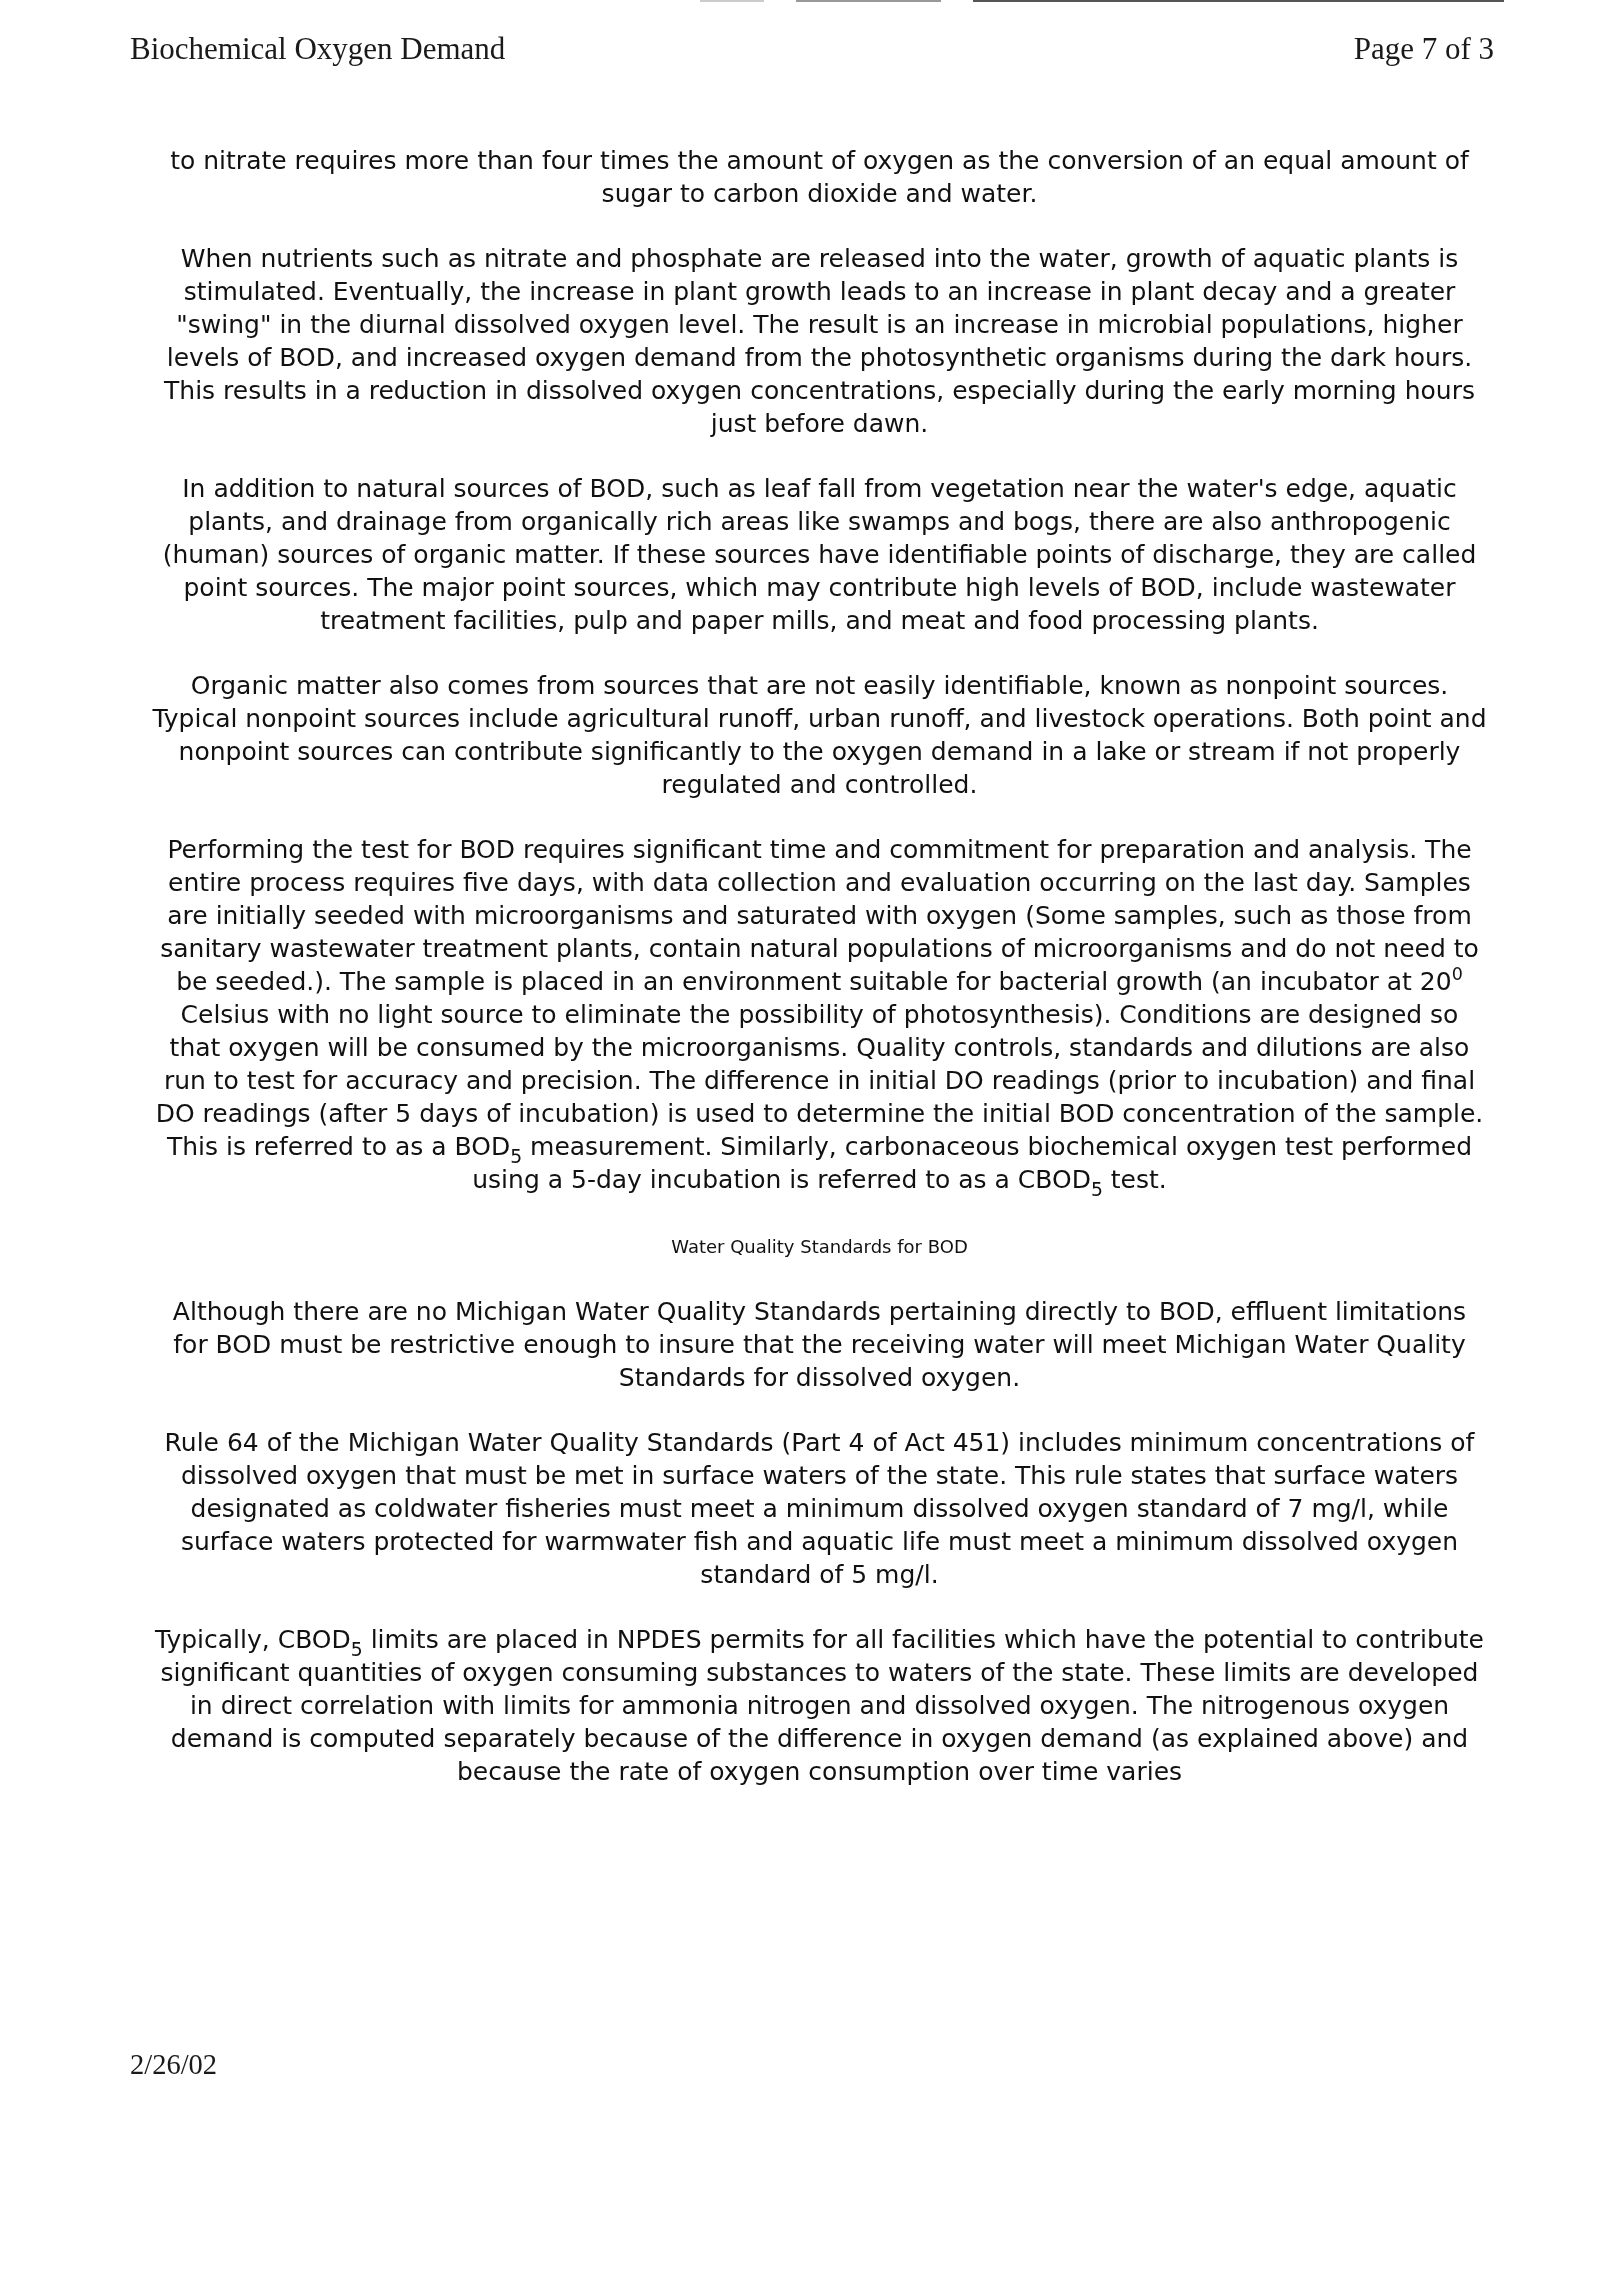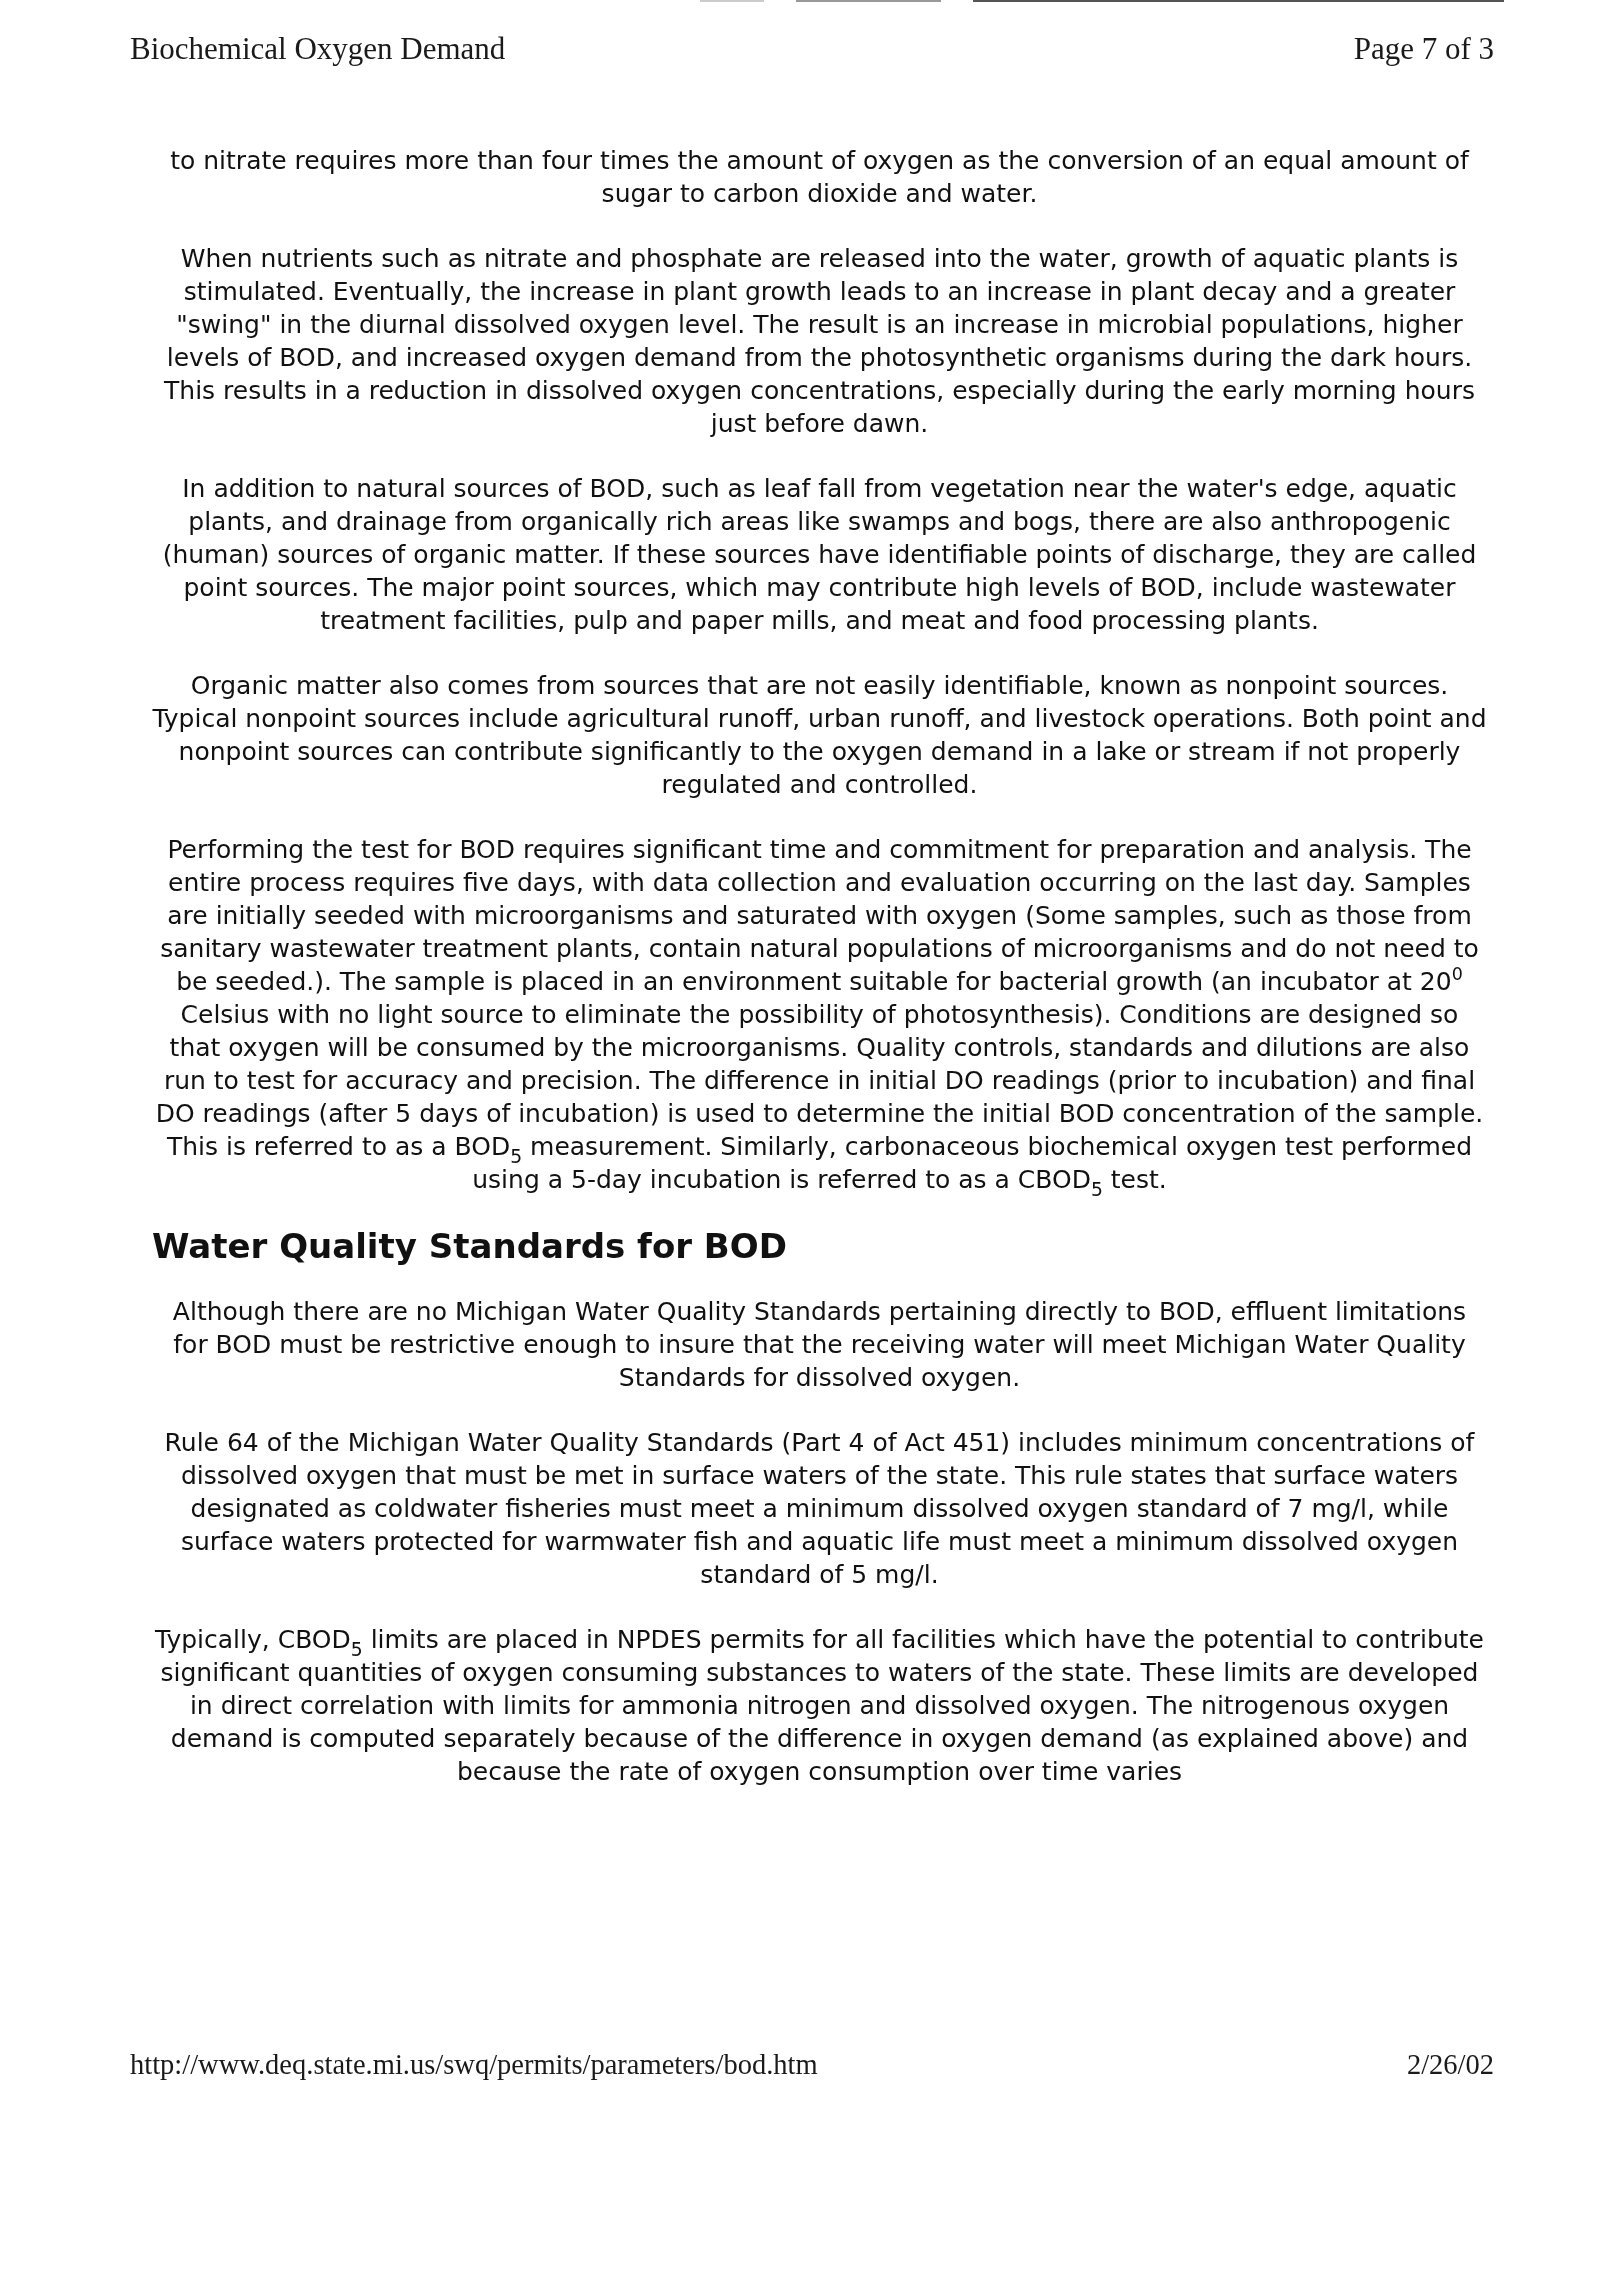--- a/index.html
+++ b/index.html
@@ -3,21 +3,21 @@
 <meta charset="utf-8">
 <style>
   html, body { margin: 0; padding: 0; background: #ffffff; }
   body { width: 1617px; height: 2273px; position: relative; overflow: hidden; color: #111; }
   .scanline { position: absolute; top: 0; left: 700px; width: 804px; height: 1.9px; background: linear-gradient(to right, #ccc 0 8%, transparent 8% 12%, #999 12% 30%, transparent 30% 34%, #555 34% 100%); }
   .header, .footer { position: absolute; left: 130px; right: 123px; font-family: "Liberation Serif", serif; color: #1a1a1a; display: flex; justify-content: space-between; }
   .header { top: 31px; font-size: 31px; align-items: center; }
   .footer { top: 2049px; font-size: 28.5px; }
   .content { position: absolute; left: 152px; width: 1335px; top: 144px; font-family: "DejaVu Sans", sans-serif; font-size: 25px; line-height: 33px; }
   .para { margin: 0 0 32px 0; white-space: normal; text-align: center; }
-  .heading { font-weight: bold; margin: 0 0 32px 0; font-size: 34px; }
+  .heading { font-weight: normal; margin: 0 0 32px 0; font-size: 18px; text-align: center; }
   sub { font-size: 0.75em; vertical-align: -0.45em; line-height: 0; }
   sup { font-size: 0.7em; vertical-align: 0.55em; line-height: 0; }
   .p-lab { margin-bottom: 34px; margin-top: 19px; }
 </style>
 </head>
 <body>
 
 <div class="scanline"></div>
 
 <div class="header">
@@ -31,16 +31,15 @@
   <p class="para">In addition to natural sources of BOD, such as leaf fall from vegetation near the water's edge, aquatic plants, and drainage from organically rich areas like swamps and bogs, there are also anthropogenic (human) sources of organic matter. If these sources have identifiable points of discharge, they are called point sources. The major point sources, which may contribute high levels of BOD, include wastewater treatment facilities, pulp and paper mills, and meat and food processing plants.</p>
   <p class="para">Organic matter also comes from sources that are not easily identifiable, known as nonpoint sources. Typical nonpoint sources include agricultural runoff, urban runoff, and livestock operations. Both point and nonpoint sources can contribute significantly to the oxygen demand in a lake or stream if not properly regulated and controlled.</p>
   <p class="para p-lab"><span>Performing the test for BOD requires significant time and commitment for preparation and analysis. The entire process requires five days, with data collection and evaluation occurring on the last day. Samples are initially seeded with microorganisms and saturated with oxygen (Some samples, such as those from sanitary wastewater treatment plants, contain natural populations of microorganisms and do not need to be seeded.). The sample is placed in an environment suitable for bacterial growth (an incubator at 20</span><sup>0</sup><span> Celsius with no light source to eliminate the possibility of photosynthesis). Conditions are designed so that oxygen will be consumed by the microorganisms. Quality controls, standards and dilutions are also run to test for accuracy and precision. The difference in initial DO readings (prior to incubation) and final DO readings (after 5 days of incubation) is used to determine the initial BOD concentration of the sample. This is referred to as a BOD</span><sub>5</sub><span> measurement. Similarly,  carbonaceous biochemical oxygen test performed using a 5-day incubation is referred to as a CBOD</span><sub>5</sub><span> test.</span></p>
   <h2 class="heading">Water Quality Standards for BOD</h2>
   <p class="para">Although there are no Michigan Water Quality Standards pertaining directly to BOD, effluent limitations for BOD must be restrictive enough to insure that the receiving water will meet Michigan Water Quality Standards for dissolved oxygen.</p>
   <p class="para">Rule 64 of the Michigan Water Quality Standards (Part 4 of Act 451) includes minimum concentrations of dissolved oxygen that must be met in surface waters of the state. This rule states that surface waters designated as coldwater fisheries must meet a minimum dissolved oxygen standard of 7 mg/l, while surface waters protected for warmwater fish and aquatic life must meet a minimum dissolved oxygen standard of 5 mg/l.</p>
   <p class="para"><span>Typically, CBOD</span><sub>5</sub><span> limits are placed in NPDES permits for all facilities which have the potential to contribute significant quantities of oxygen consuming substances to waters of the state. These limits are developed in direct correlation with limits for ammonia nitrogen and dissolved oxygen. The nitrogenous oxygen demand is computed separately because of the difference in oxygen demand (as explained above) and because the rate of oxygen consumption over time varies</span></p>
 </div>
 
 <div class="footer">
-  <span>http://www.deq.state.mi.us/swq/permits/parameters/bod.htm</span>
   <span>2/26/02</span>
 </div>
 
 
 </body></html>

